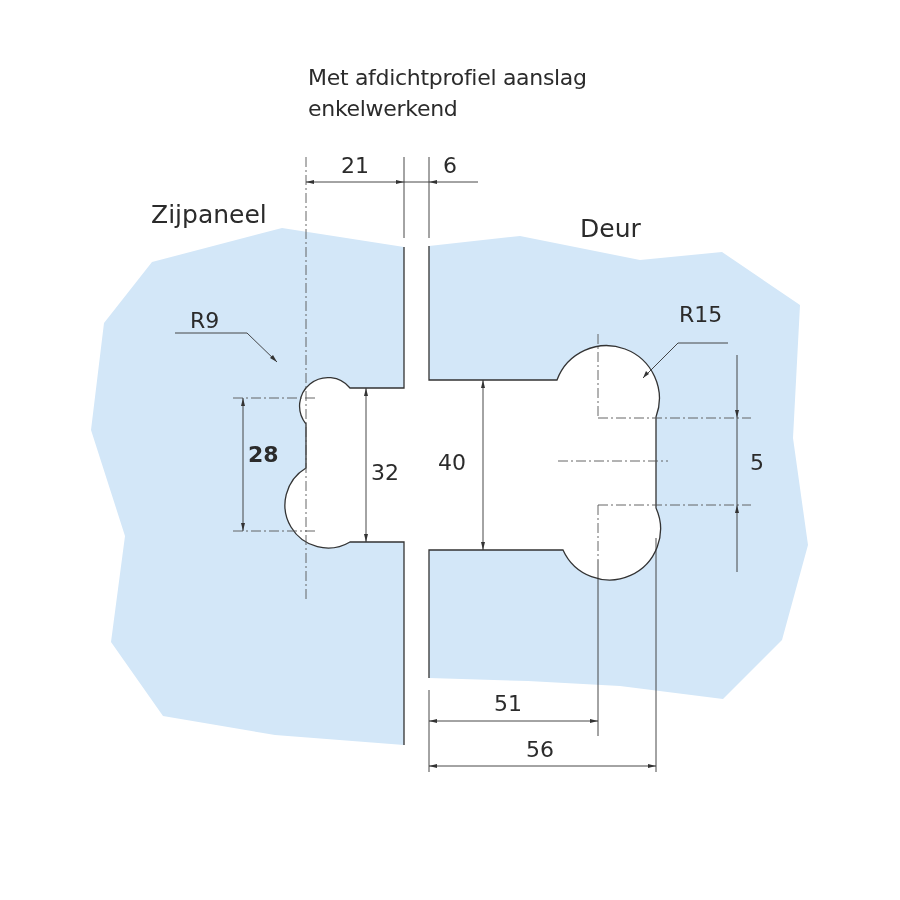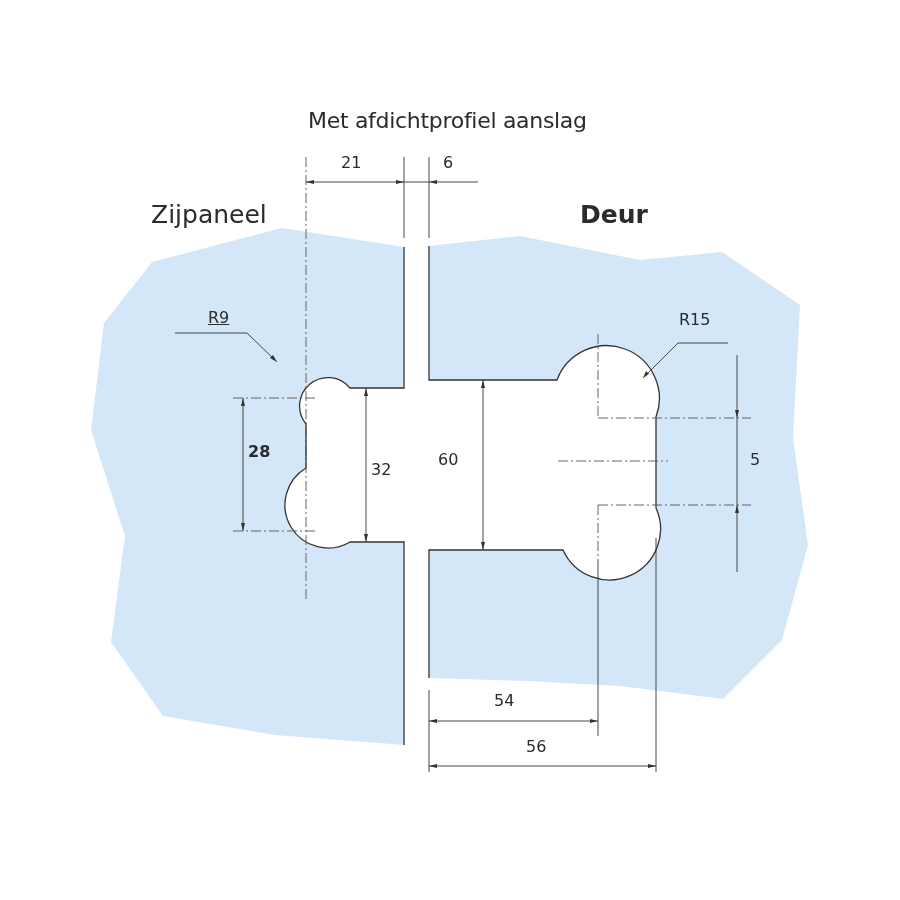--- a/index.html
+++ b/index.html
@@ -1,22 +1,22 @@
 <!DOCTYPE html>
 <html><head>
   <meta charset="utf-8">
   <style>
     html, body { margin: 0; padding: 0; background: #ffffff; }
     body { width: 900px; height: 900px; position: relative; overflow: hidden; font-family: "DejaVu Sans", sans-serif; }
     .drawing { position: absolute; left: 0; top: 0; width: 900px; height: 900px; }
     .lbl { position: absolute; color: #2b2b2b; font-family: "DejaVu Sans", sans-serif; white-space: nowrap; line-height: 1; }
     .title { left: 308px; top: 62px; font-size: 22px; line-height: 31px; letter-spacing: -0.3px; }
-    .title div { height: 31px; margin-top: 43px; }
+    .title div { height: 31px; }
     .panel-lbl { font-size: 25px; }
-    .dim { font-size: 16px; }
+    .dim { font-size: 22px; }
   </style>
 </head>
 <body>
 
 <svg class="drawing" viewBox="0 0 900 900" xmlns="http://www.w3.org/2000/svg">
 
   <path fill="#d3e7f8" stroke="none" d="M152,262 L282,228 L404,247 L404,388 L350,388
            A22,22 0 1 0 306,424
            L306,468
            A22,22 0 1 0 350,542
@@ -92,27 +92,28 @@
     <polygon points="643,378 646,371 649,374"></polygon>
     <polygon points="429,721 437,719 437,723"></polygon>
     <polygon points="598,721 590,719 590,723"></polygon>
     <polygon points="429,766 437,764 437,768"></polygon>
     <polygon points="656,766 648,764 648,768"></polygon>
   </g>
 </svg>
 
 <div class="lbl title">
   <div>Met afdichtprofiel aanslag</div>
+  <div>enkelwerkend</div>
 </div>
 
 <div class="lbl panel-lbl" style="left:151px; top:202px;">Zijpaneel</div>
-<div class="lbl panel-lbl" style="left:580px; top:202px;font-weight:bold;">Deur</div>
+<div class="lbl panel-lbl" style="left:580px; top:216px;">Deur</div>
 
 <div class="lbl dim" style="left:341px; top:155px;">21</div>
 <div class="lbl dim" style="left:443px; top:155px;">6</div>
-<div class="lbl dim" style="left:208px; top:310px;text-decoration:underline;">R9</div>
-<div class="lbl dim" style="left:679px; top:312px;">R15</div>
+<div class="lbl dim" style="left:190px; top:310px;">R9</div>
+<div class="lbl dim" style="left:679px; top:304px;">R15</div>
 <div class="lbl dim" style="left:248px; top:444px;font-weight:bold;">28</div>
 <div class="lbl dim" style="left:371px; top:462px;">32</div>
-<div class="lbl dim" style="left:438px; top:452px;">60</div>
+<div class="lbl dim" style="left:438px; top:452px;">40</div>
 <div class="lbl dim" style="left:750px; top:452px;">5</div>
-<div class="lbl dim" style="left:494px; top:693px;">54</div>
+<div class="lbl dim" style="left:494px; top:693px;">51</div>
 <div class="lbl dim" style="left:526px; top:739px;">56</div>
 
 </body></html>

